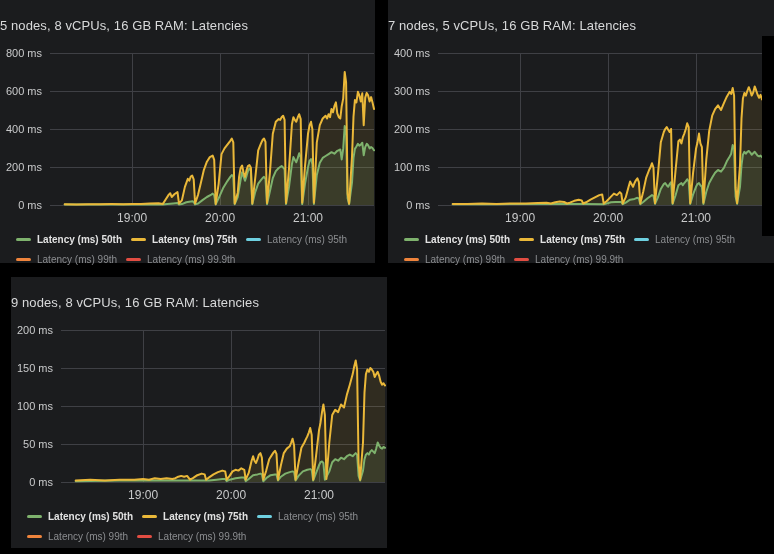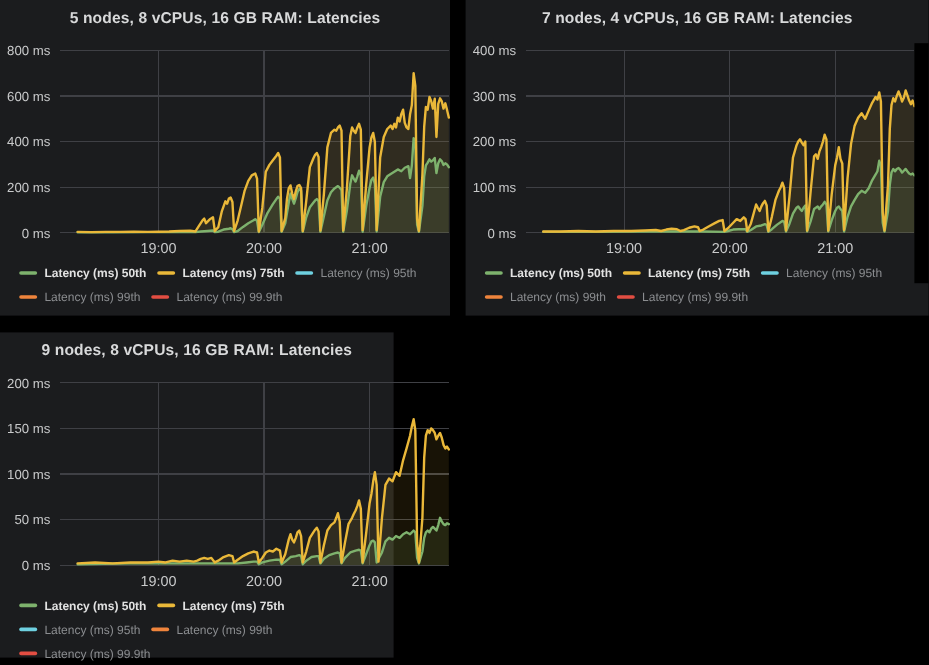--- a/index.html
+++ b/index.html
@@ -1,23 +1,23 @@
 <!DOCTYPE html>
 <html><head>
 <meta charset="utf-8">
 <style>
   html,body{margin:0;padding:0;background:#000;}
   body{width:774px;height:554px;position:relative;overflow:hidden;
        font-family:"Liberation Sans",sans-serif;}
   .panel{position:absolute;background:#1b1c1e;}
   #p1{left:0;top:0;width:375px;height:263px;}
   #p2{left:388px;top:0;width:386px;height:263px;}
-  #p3{left:0;top:277px;width:328px;height:271px;}
-  .panel-title{margin:0;padding-top:7px;height:25px;text-align:center;
-               font-size:13px;font-weight:bold;color:#d8d9da;letter-spacing:.1px;}
+  #p3{left:11px;top:277px;width:376px;height:271px;}
+  .panel-title{margin:0;padding-top:18px;height:25px;
+               font-size:13px;font-weight:normal;color:#d8d9da;letter-spacing:.1px;}
   svg.chart{display:block;}
   .legend{padding:4px 2px 0 16px;font-size:10px;}
   .legend-item{display:inline-block;margin:0 9px 3px 0;color:#8b8d90;
                white-space:nowrap;line-height:17px;cursor:pointer;}
   .legend-item.active{color:#e2e2e2;font-weight:bold;}
   .swatch{display:inline-block;width:15px;height:3px;border-radius:2px;
           vertical-align:middle;margin:-2px 6px 0 0;}
   .blackout{position:absolute;background:#000;}
   #bo-right{left:762px;top:36px;width:12px;height:200px;}
 </style>
@@ -47,21 +47,21 @@
         <text x="308.02714932126696" y="179" fill="#c9cacb" font-size="12" text-anchor="middle" font-family="Liberation Sans, sans-serif">21:00</text>
         <path d="M64.7,161.6L94.0,161.6L123.3,161.4L152.6,161.4L162.9,161.4L167.3,160.9L173.1,160.5L177.5,160.1L179.0,161.4L181.9,161.1L186.3,159.3L190.7,158.6L192.2,158.2L193.7,159.0L195.1,161.4L198.1,160.5L202.5,157.1L206.9,154.0L211.3,151.6L212.7,150.6L214.2,152.1L215.7,161.4L218.6,155.3L223.0,145.3L227.4,138.1L230.3,133.9L231.8,132.0L233.3,133.5L234.7,161.2L237.7,154.0L240.6,136.9L242.1,129.3L243.5,133.5L245.0,137.7L246.5,133.1L247.9,128.2L249.4,125.5L250.9,126.8L252.3,161.2L255.2,149.1L258.2,140.7L261.1,136.9L262.6,135.0L264.0,133.9L265.5,135.8L267.0,161.2L269.9,148.3L272.8,135.0L275.8,128.2L278.7,125.0L281.6,123.1L283.1,124.4L284.6,126.3L286.0,161.1L289.0,143.9L291.9,121.2L293.4,114.1L294.8,116.8L296.3,119.3L297.8,114.9L299.2,110.3L300.7,114.1L302.2,161.1L305.1,140.2L308.0,124.4L309.5,117.9L311.0,116.0L312.4,121.2L313.9,160.9L316.8,132.0L319.8,119.8L322.7,114.9L325.6,113.0L328.6,111.1L331.5,109.2L334.4,110.7L337.3,107.8L340.3,106.5L341.7,116.4L343.2,105.9L344.7,83.1L346.1,87.5L347.6,155.3L349.1,161.2L352.0,139.6L353.5,114.9L354.9,105.9L356.4,103.5L357.9,100.8L359.3,102.7L360.8,101.6L362.3,99.7L363.7,112.2L365.2,104.1L366.7,100.8L368.1,102.2L369.6,105.4L371.1,104.1L372.5,105.0L374.0,107.3L374.0,162L64.7,162Z" fill="#7eb26d" fill-opacity="0.12" stroke="none"></path>
         <path d="M64.7,161.2L76.4,161.4L88.1,161.2L99.8,161.2L111.6,161.1L123.3,161.2L132.1,161.1L140.9,160.9L149.7,160.5L158.5,160.3L162.9,160.9L165.8,156.3L168.8,151.6L170.2,150.2L171.7,154.0L174.6,151.0L177.5,149.1L179.0,160.5L181.9,157.3L184.9,143.9L187.8,135.8L189.3,137.7L190.7,133.5L192.2,132.6L193.7,136.3L195.1,160.5L198.1,151.6L201.0,139.2L203.9,126.8L206.9,118.7L209.8,114.1L212.7,112.6L214.2,116.8L215.7,160.9L218.6,141.1L221.5,111.1L224.5,105.4L227.4,101.6L230.3,97.8L231.8,95.5L233.3,99.3L234.7,160.5L237.7,149.7L239.1,133.9L240.6,125.0L242.1,122.5L243.5,129.3L245.0,133.9L246.5,127.4L247.9,123.1L249.4,122.1L250.9,124.8L252.3,160.5L255.2,135.4L258.2,107.3L261.1,100.1L262.6,97.0L264.0,95.5L265.5,98.9L267.0,160.1L269.9,129.7L272.8,90.8L275.8,78.8L278.7,76.1L280.2,76.9L281.6,74.2L283.1,72.7L284.6,76.9L286.0,160.1L289.0,125.9L291.9,81.3L293.4,74.2L294.8,76.9L296.3,78.8L297.8,74.2L299.2,71.2L300.7,76.1L302.2,159.7L305.1,122.1L308.0,90.8L309.5,82.6L311.0,78.8L312.4,86.4L313.9,159.7L316.8,99.3L319.8,82.2L322.7,75.5L325.6,72.7L327.1,75.5L328.6,71.2L330.0,74.2L331.5,66.0L333.0,69.3L334.4,63.2L335.9,59.4L337.3,70.4L338.8,74.2L340.3,75.5L341.7,63.2L343.2,55.6L344.7,29.0L346.1,39.5L347.6,150.6L349.1,160.5L352.0,113.6L353.5,73.6L354.9,57.1L356.4,59.4L357.9,48.8L359.3,52.2L360.8,58.5L362.3,50.3L363.7,82.2L365.2,54.6L366.7,49.9L368.1,52.2L369.6,58.5L371.1,54.1L372.5,59.4L374.0,66.0L374.0,162L64.7,162Z" fill="#eab839" fill-opacity="0.1" stroke="none"></path>
         <path d="M64.7,161.6L94.0,161.6L123.3,161.4L152.6,161.4L162.9,161.4L167.3,160.9L173.1,160.5L177.5,160.1L179.0,161.4L181.9,161.1L186.3,159.3L190.7,158.6L192.2,158.2L193.7,159.0L195.1,161.4L198.1,160.5L202.5,157.1L206.9,154.0L211.3,151.6L212.7,150.6L214.2,152.1L215.7,161.4L218.6,155.3L223.0,145.3L227.4,138.1L230.3,133.9L231.8,132.0L233.3,133.5L234.7,161.2L237.7,154.0L240.6,136.9L242.1,129.3L243.5,133.5L245.0,137.7L246.5,133.1L247.9,128.2L249.4,125.5L250.9,126.8L252.3,161.2L255.2,149.1L258.2,140.7L261.1,136.9L262.6,135.0L264.0,133.9L265.5,135.8L267.0,161.2L269.9,148.3L272.8,135.0L275.8,128.2L278.7,125.0L281.6,123.1L283.1,124.4L284.6,126.3L286.0,161.1L289.0,143.9L291.9,121.2L293.4,114.1L294.8,116.8L296.3,119.3L297.8,114.9L299.2,110.3L300.7,114.1L302.2,161.1L305.1,140.2L308.0,124.4L309.5,117.9L311.0,116.0L312.4,121.2L313.9,160.9L316.8,132.0L319.8,119.8L322.7,114.9L325.6,113.0L328.6,111.1L331.5,109.2L334.4,110.7L337.3,107.8L340.3,106.5L341.7,116.4L343.2,105.9L344.7,83.1L346.1,87.5L347.6,155.3L349.1,161.2L352.0,139.6L353.5,114.9L354.9,105.9L356.4,103.5L357.9,100.8L359.3,102.7L360.8,101.6L362.3,99.7L363.7,112.2L365.2,104.1L366.7,100.8L368.1,102.2L369.6,105.4L371.1,104.1L372.5,105.0L374.0,107.3" fill="none" stroke="#7eb26d" stroke-width="2" stroke-linejoin="round" stroke-linecap="round"></path>
         <path d="M64.7,161.2L76.4,161.4L88.1,161.2L99.8,161.2L111.6,161.1L123.3,161.2L132.1,161.1L140.9,160.9L149.7,160.5L158.5,160.3L162.9,160.9L165.8,156.3L168.8,151.6L170.2,150.2L171.7,154.0L174.6,151.0L177.5,149.1L179.0,160.5L181.9,157.3L184.9,143.9L187.8,135.8L189.3,137.7L190.7,133.5L192.2,132.6L193.7,136.3L195.1,160.5L198.1,151.6L201.0,139.2L203.9,126.8L206.9,118.7L209.8,114.1L212.7,112.6L214.2,116.8L215.7,160.9L218.6,141.1L221.5,111.1L224.5,105.4L227.4,101.6L230.3,97.8L231.8,95.5L233.3,99.3L234.7,160.5L237.7,149.7L239.1,133.9L240.6,125.0L242.1,122.5L243.5,129.3L245.0,133.9L246.5,127.4L247.9,123.1L249.4,122.1L250.9,124.8L252.3,160.5L255.2,135.4L258.2,107.3L261.1,100.1L262.6,97.0L264.0,95.5L265.5,98.9L267.0,160.1L269.9,129.7L272.8,90.8L275.8,78.8L278.7,76.1L280.2,76.9L281.6,74.2L283.1,72.7L284.6,76.9L286.0,160.1L289.0,125.9L291.9,81.3L293.4,74.2L294.8,76.9L296.3,78.8L297.8,74.2L299.2,71.2L300.7,76.1L302.2,159.7L305.1,122.1L308.0,90.8L309.5,82.6L311.0,78.8L312.4,86.4L313.9,159.7L316.8,99.3L319.8,82.2L322.7,75.5L325.6,72.7L327.1,75.5L328.6,71.2L330.0,74.2L331.5,66.0L333.0,69.3L334.4,63.2L335.9,59.4L337.3,70.4L338.8,74.2L340.3,75.5L341.7,63.2L343.2,55.6L344.7,29.0L346.1,39.5L347.6,150.6L349.1,160.5L352.0,113.6L353.5,73.6L354.9,57.1L356.4,59.4L357.9,48.8L359.3,52.2L360.8,58.5L362.3,50.3L363.7,82.2L365.2,54.6L366.7,49.9L368.1,52.2L369.6,58.5L371.1,54.1L372.5,59.4L374.0,66.0" fill="none" stroke="#eab839" stroke-width="2" stroke-linejoin="round" stroke-linecap="round"></path>
       </svg>
     <div class="legend"><span class="legend-item active"><i class="swatch" style="background: rgb(126, 178, 109);"></i><span>Latency (ms) 50th</span></span><span class="legend-item active"><i class="swatch" style="background: rgb(234, 184, 57);"></i><span>Latency (ms) 75th</span></span><span class="legend-item"><i class="swatch" style="background: rgb(110, 208, 224);"></i><span>Latency (ms) 95th</span></span><span class="legend-item"><i class="swatch" style="background: rgb(239, 132, 60);"></i><span>Latency (ms) 99th</span></span><span class="legend-item"><i class="swatch" style="background: rgb(226, 77, 66);"></i><span>Latency (ms) 99.9th</span></span></div>
   </section>
 
   <section class="panel" id="p2">
-    <h2 class="panel-title">7 nodes, 4 vCPUs, 16 GB RAM: Latencies</h2>
+    <h2 class="panel-title">7 nodes, 5 vCPUs, 16 GB RAM: Latencies</h2>
     <svg class="chart" width="386" height="184" viewBox="0 0 386 184">
         <line x1="50" y1="10" x2="374" y2="10" stroke="#3f4045" stroke-width="1" shape-rendering="crispEdges"></line>
         <text x="42" y="14" fill="#c9cacb" font-size="11" text-anchor="end" font-family="Liberation Sans, sans-serif">400 ms</text>
         <line x1="50" y1="48" x2="374" y2="48" stroke="#3f4045" stroke-width="1" shape-rendering="crispEdges"></line>
         <text x="42" y="52" fill="#c9cacb" font-size="11" text-anchor="end" font-family="Liberation Sans, sans-serif">300 ms</text>
         <line x1="50" y1="86" x2="374" y2="86" stroke="#3f4045" stroke-width="1" shape-rendering="crispEdges"></line>
         <text x="42" y="90" fill="#c9cacb" font-size="11" text-anchor="end" font-family="Liberation Sans, sans-serif">200 ms</text>
         <line x1="50" y1="124" x2="374" y2="124" stroke="#3f4045" stroke-width="1" shape-rendering="crispEdges"></line>
         <text x="42" y="128" fill="#c9cacb" font-size="11" text-anchor="end" font-family="Liberation Sans, sans-serif">100 ms</text>
         <line x1="50" y1="162" x2="374" y2="162" stroke="#3f4045" stroke-width="1" shape-rendering="crispEdges"></line>

